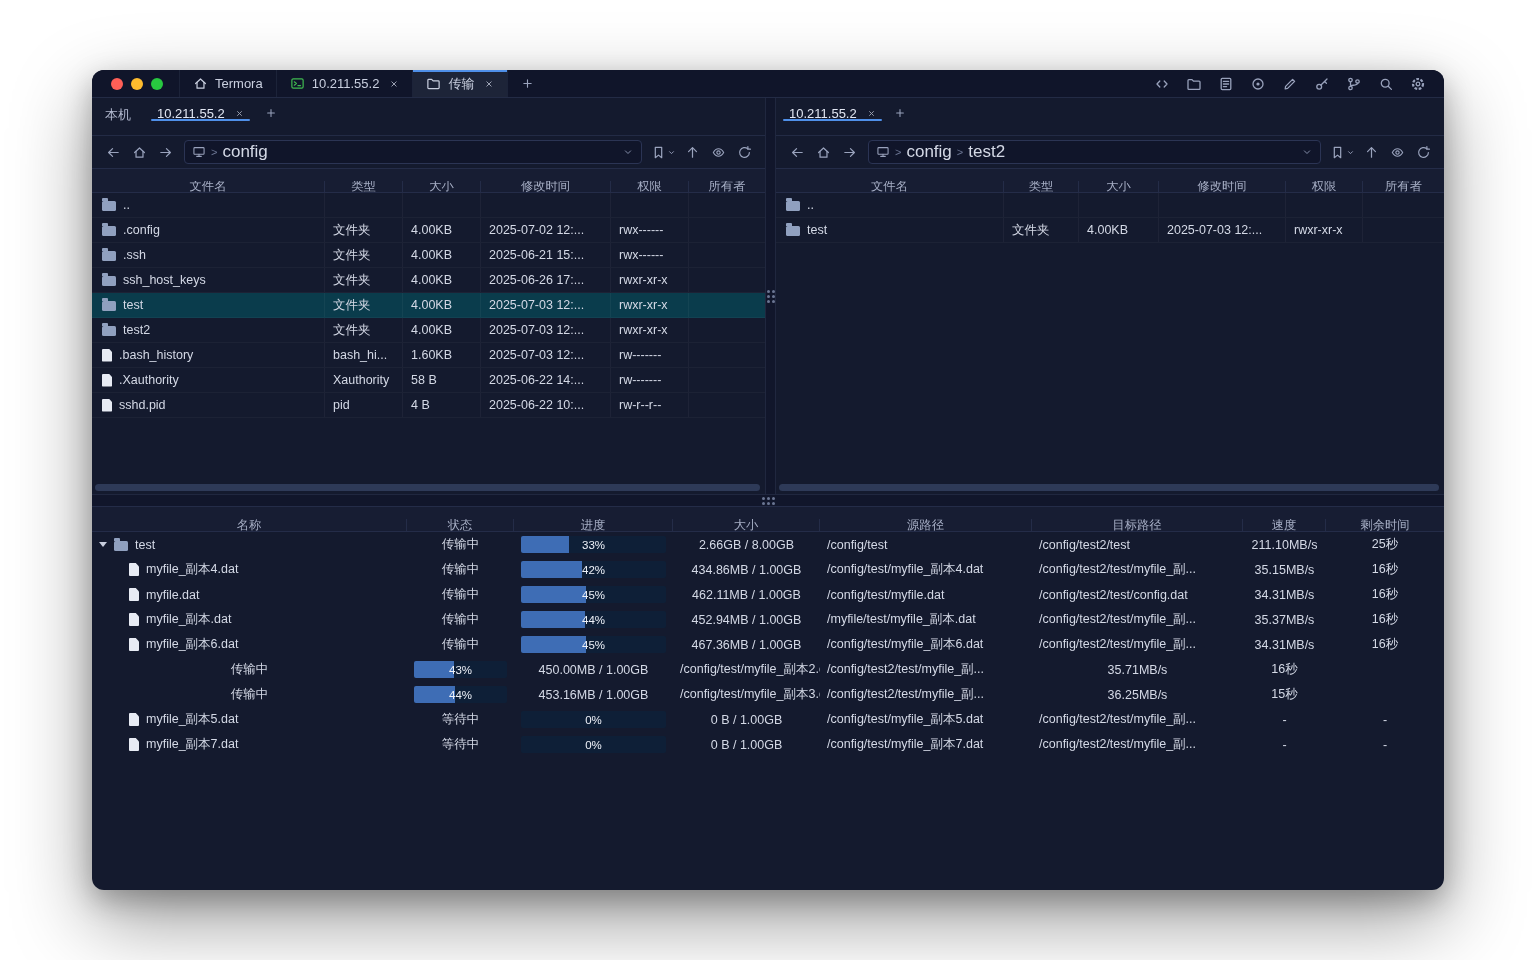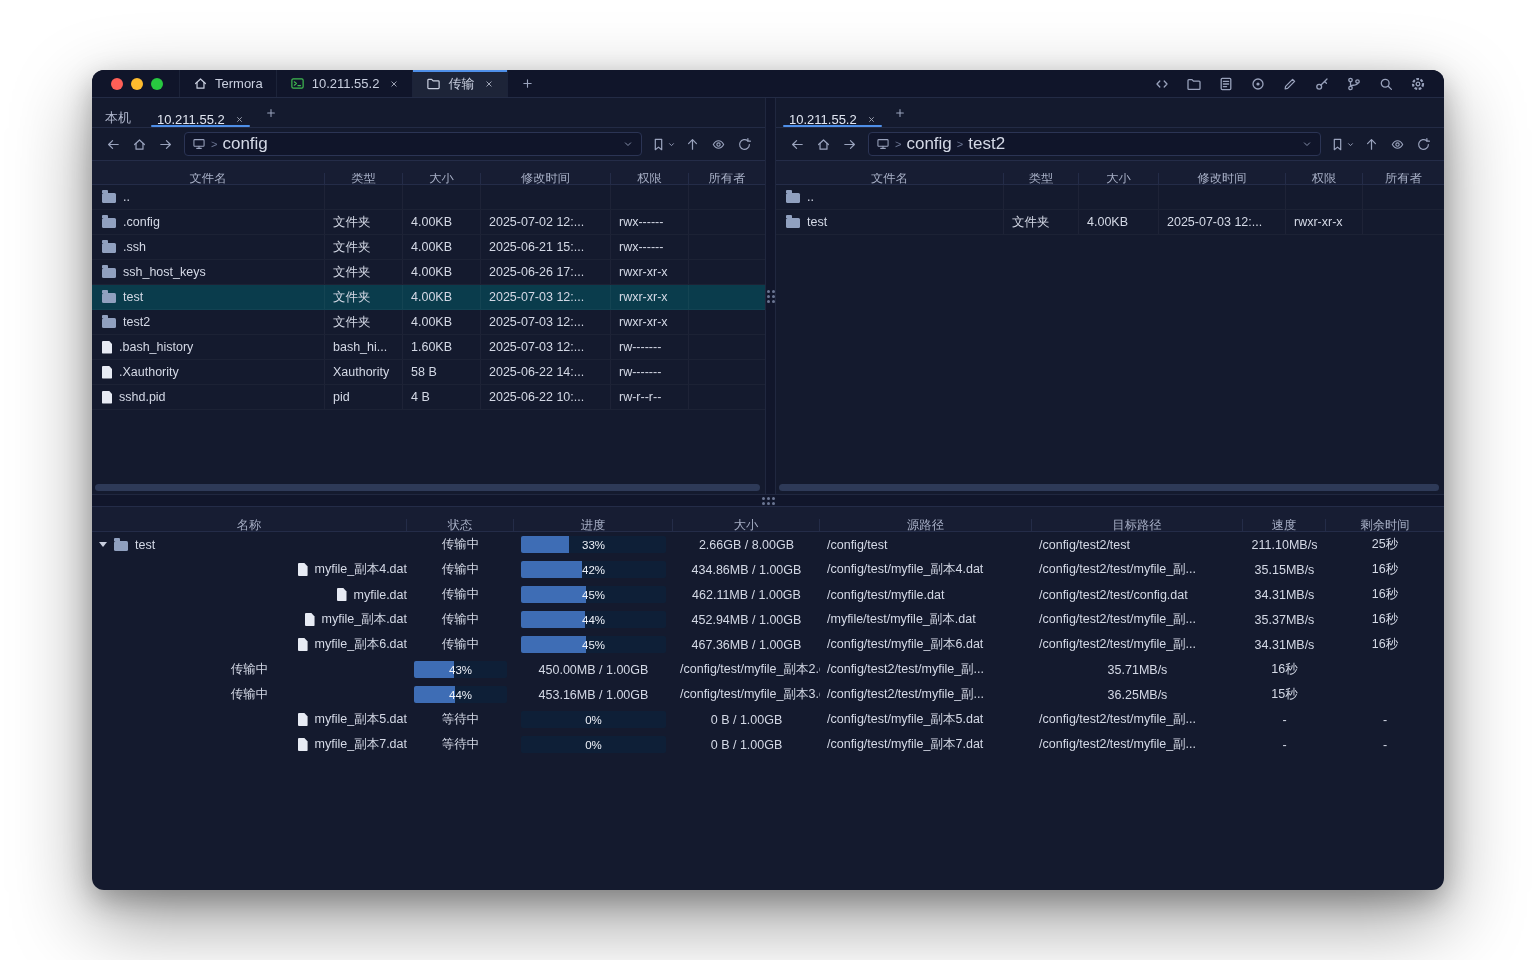--- a/index.html
+++ b/index.html
@@ -30,21 +30,21 @@
   svg{ display:block; }
 
   
   .file-area{ display:flex; height:396px; flex:none; }
   .fpanel{ display:flex; flex-direction:column; position:relative; min-width:0; }
   .fpanel.left{ width:673px; flex:none; }
   .fpanel.right{ flex:1; }
   .vsplit{ width:11px; flex:none; background:#11162b; border-left:1px solid #20273f; border-right:1px solid #20273f;
     display:flex; align-items:center; justify-content:center; cursor:col-resize; }
 
-  .ptabs{ height:30px; flex:none; display:flex; align-items:flex-end; border-bottom:1px solid #232b45; }
+  .ptabs{ height:30px; flex:none; display:flex; align-items:flex-start; border-bottom:1px solid #232b45;margin-top:8px; }
   .ptab{ display:flex; align-items:center; gap:7px; padding:0 13px; font-size:13px; color:#b2b9cf; position:relative; white-space:nowrap; }
   .ptab.active{ color:#e2e7f3; }
   .ptab.active::after{ content:""; position:absolute; left:7px; right:7px; bottom:0; height:2px; background:#4f8fe8; border-radius:1px; }
   .ptab .tb-close{ opacity:.65; }
   .ptab-plus{ display:flex; align-items:center; padding:0 11px; color:#9aa3bd; }
 
   .ftoolbar{ height:32px; flex:none; display:flex; align-items:center; gap:2px; padding:0 9px; }
   .nav-btn{ width:24px; height:24px; border-radius:4px; display:flex; align-items:center; justify-content:center; color:#9aa3bd; flex:none; }
   .crumbbox{ flex:1; min-width:0; height:24px; margin:0 5px; padding:0 7px; border:1px solid #2b3454; border-radius:4px;
     background:#10152a; display:flex; align-items:center; gap:5px; }
@@ -91,21 +91,21 @@
   
   .transfer{ flex:1; display:flex; flex-direction:column; overflow:hidden; }
   .cols-t{ grid-template-columns:315px 107px 159px 147px 212px 211px 83px 1fr; }
   .transfer .hrow{ border-top:none; }
   .trows{ flex:1; overflow:hidden; }
   .trow{ display:grid; height:25px; align-items:center; }
   .tcell{ display:flex; align-items:center; overflow:hidden; white-space:nowrap; height:100%; }
   .tcell.center{ justify-content:center; }
   .tcell.path{ padding:0 7px; }
   .tname{ display:flex; align-items:center; gap:7px; padding-left:7px; }
-  .trow.child .tname{ padding-left:37px;justify-content:flex-end; }
+  .trow.child .tname{ padding-left:37px; }
   .tri{ width:0; height:0; border-left:4.5px solid transparent; border-right:4.5px solid transparent;
     border-top:5.5px solid #c8cede; flex:none; }
 
   .pwrap{ display:flex; align-items:center; width:100%; height:100%; }
   .pbar{ position:relative; flex:1; height:17px; margin:0 7px; background:#0e1f37; border-radius:2px; overflow:hidden; }
   .pfill{ position:absolute; left:0; top:0; bottom:0; background:#3e6db5; }
   .plabel{ position:absolute; inset:0; display:flex; align-items:center; justify-content:center;
     font-size:11.5px; color:#eef1f8; }
 </style>
 </head>

